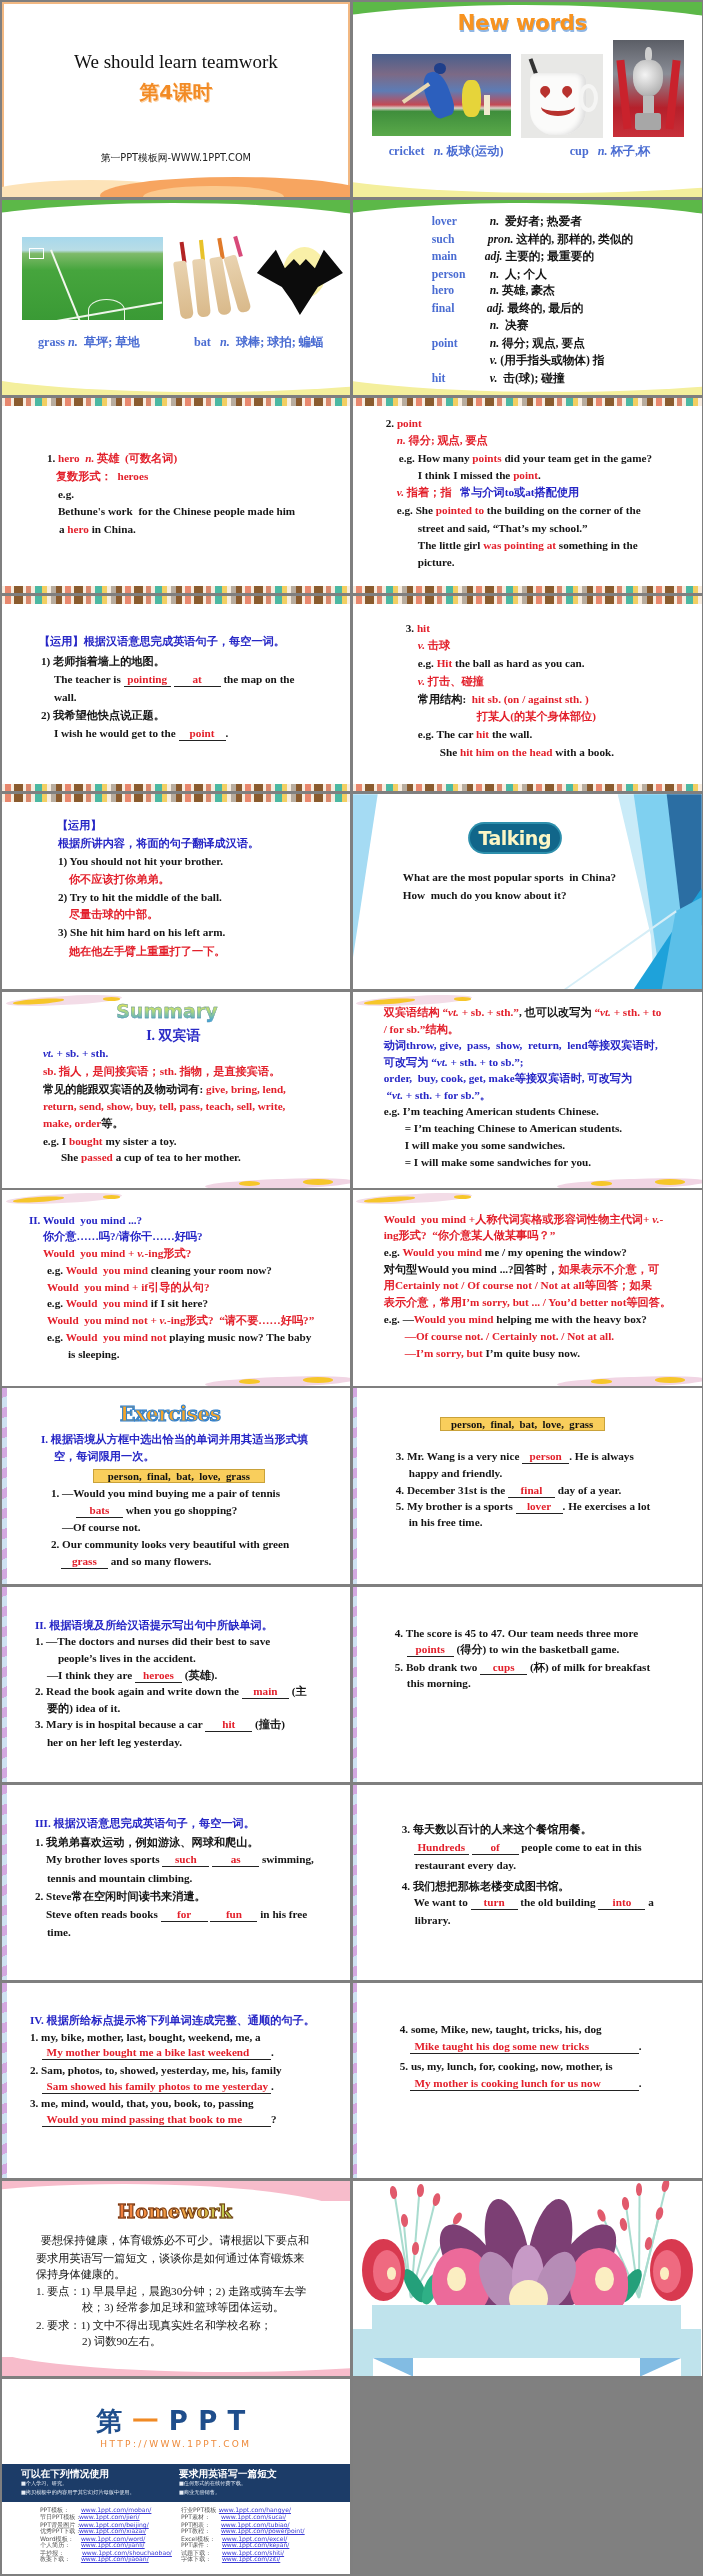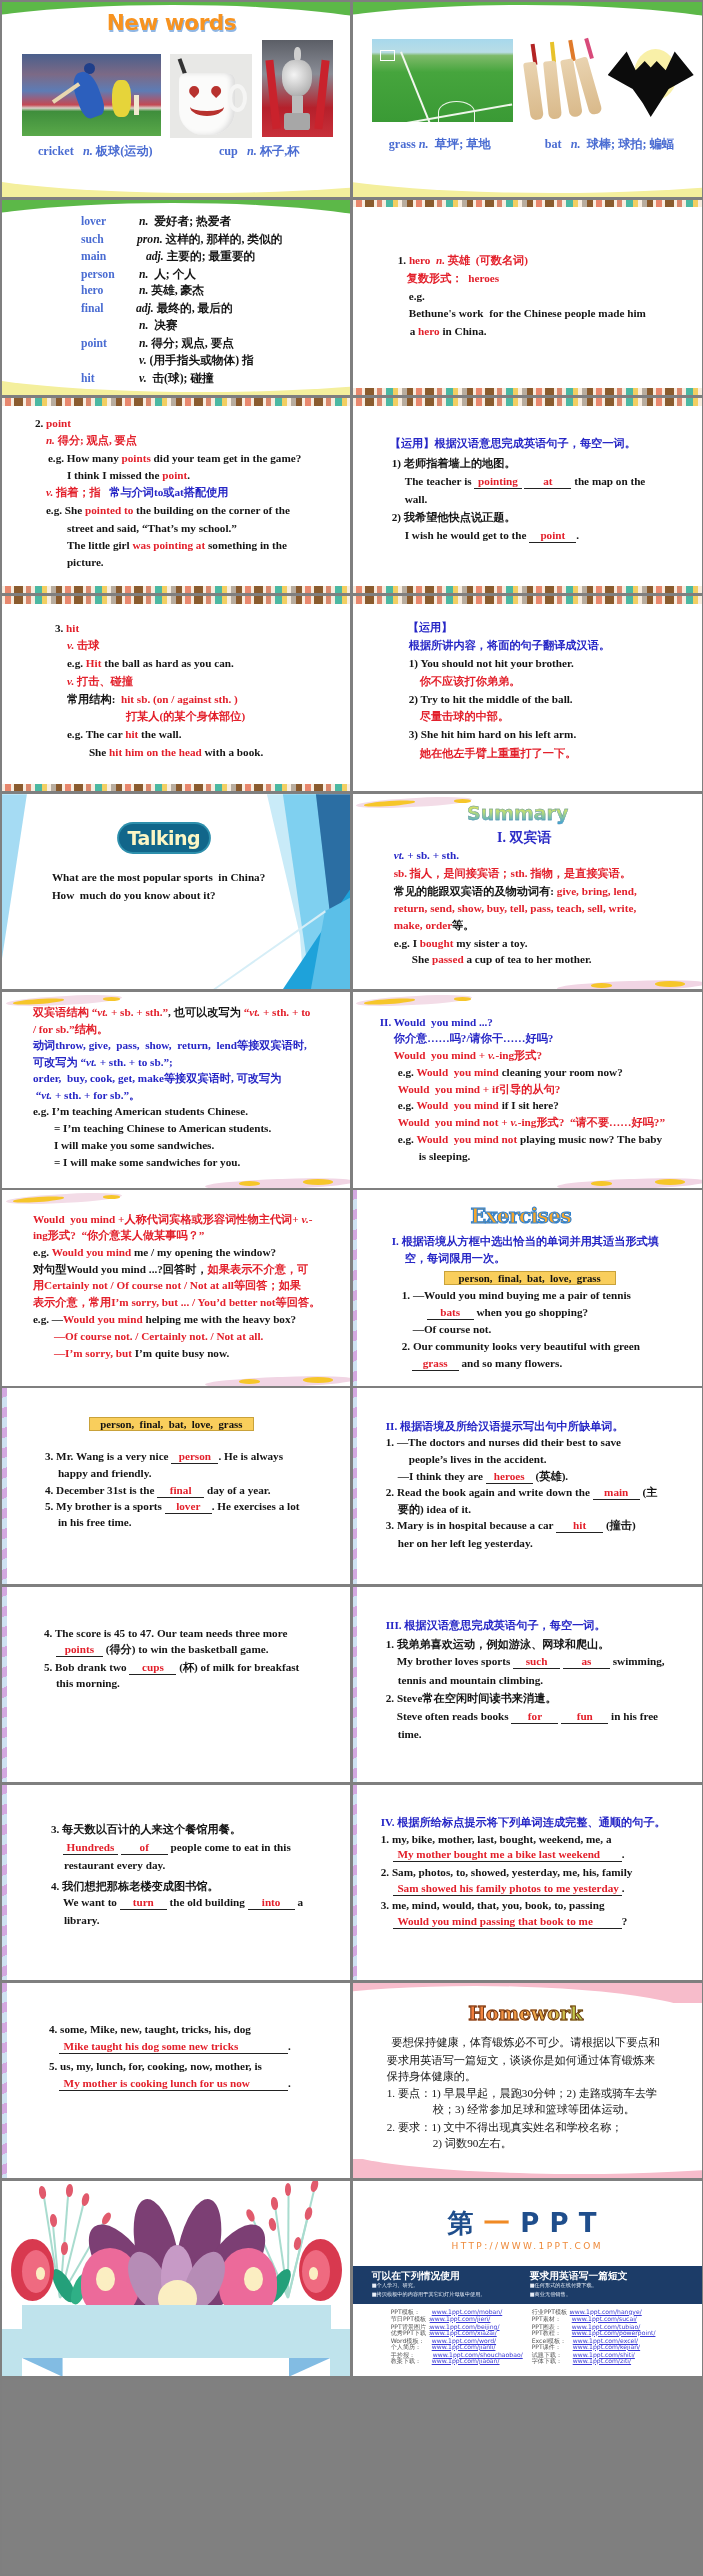--- a/index.html
+++ b/index.html
@@ -100,20 +100,29 @@
 .bh{font:bold 9.8px/12.2px "DejaVu Sans",sans-serif;color:#fff;white-space:nowrap}
 .bi{font:5.2px/7.5px "DejaVu Sans",sans-serif;color:#e8eef7;white-space:nowrap}
 .lk{font:6.1px/7.5px "DejaVu Sans",sans-serif;color:#555;white-space:nowrap}
 .lku{font:6.1px/7.5px "DejaVu Sans",sans-serif;color:#3a3ad6;text-decoration:underline;white-space:nowrap}
 </style>
 </head>
 <body>
 
 <div class="deck">
 
+  <div class="slide">
+    <div class="abs frame"></div>
+    <div class="abs tw1"></div>
+    <div class="abs tw2"></div>
+    <div class="abs tw3"></div>
+    <div class="abs ts-title">We should learn teamwork</div>
+    <div class="abs ts-lesson">第4课时</div>
+    <div class="abs ts-foot">第一PPT模板网-WWW.1PPT.COM</div>
+  </div>
 
   <div class="slide">
     <div class="abs gtop"></div>
     <div class="abs gtop-m"></div>
     <div class="abs ybot"></div>
     <div class="abs ybot-m"></div>
     <div class="abs h-nw">New words</div>
     <div class="abs img img-cricket" style="left:19.7px;top:52px;width:139px;height:82px">
       <div class="abs" style="left:62px;top:9.4px;width:11.2px;height:11.2px;border-radius:50%;background:#1f3f8a"></div>
       <div class="abs" style="left:54px;top:17px;width:24.4px;height:47px;background:#2c5fbd;border-radius:45% 45% 30% 30%;transform:rotate(-20deg)"></div>
@@ -173,21 +182,21 @@
   <div class="slide">
     <div class="abs gtop"></div>
     <div class="abs gtop-m"></div>
     <div class="abs ybot"></div>
     <div class="abs ybot-m"></div>
     <div class="ln vw" style="top:14px;left:79px">lover</div>
     <div class="ln vd" style="top:14px;left:137px"><span class="i">n.</span><span>  爱好者; 热爱者</span></div>
     <div class="ln vw" style="top:32px;left:79px">such</div>
     <div class="ln vd" style="top:32px;left:135px"><span class="i">pron.</span><span> 这样的, 那样的, 类似的</span></div>
     <div class="ln vw" style="top:49px;left:79px">main</div>
-    <div class="ln vd" style="top:49px;left:144px"><span class="i">adj.</span><span> 主要的; 最重要的</span></div>
+    <div class="ln vd" style="top:49px;left:132px"><span class="i">adj.</span><span> 主要的; 最重要的</span></div>
     <div class="ln vw" style="top:67px;left:79px">person</div>
     <div class="ln vd" style="top:67px;left:137px"><span class="i">n.</span><span>  人; 个人</span></div>
     <div class="ln vw" style="top:83px;left:79px">hero</div>
     <div class="ln vd" style="top:83px;left:137px"><span class="i">n.</span><span> 英雄, 豪杰</span></div>
     <div class="ln vw" style="top:101px;left:79px">final</div>
     <div class="ln vd" style="top:101px;left:134px"><span class="i">adj.</span><span> 最终的, 最后的</span></div>
     <div class="ln vd" style="top:118px;left:137px"><span class="i">n.</span><span>  决赛</span></div>
     <div class="ln vw" style="top:136px;left:79px">point</div>
     <div class="ln vd" style="top:136px;left:137px"><span class="i">n.</span><span> 得分; 观点, 要点</span></div>
     <div class="ln vd" style="top:153px;left:137px"><span class="i">v.</span><span> (用手指头或物体) 指</span></div>

